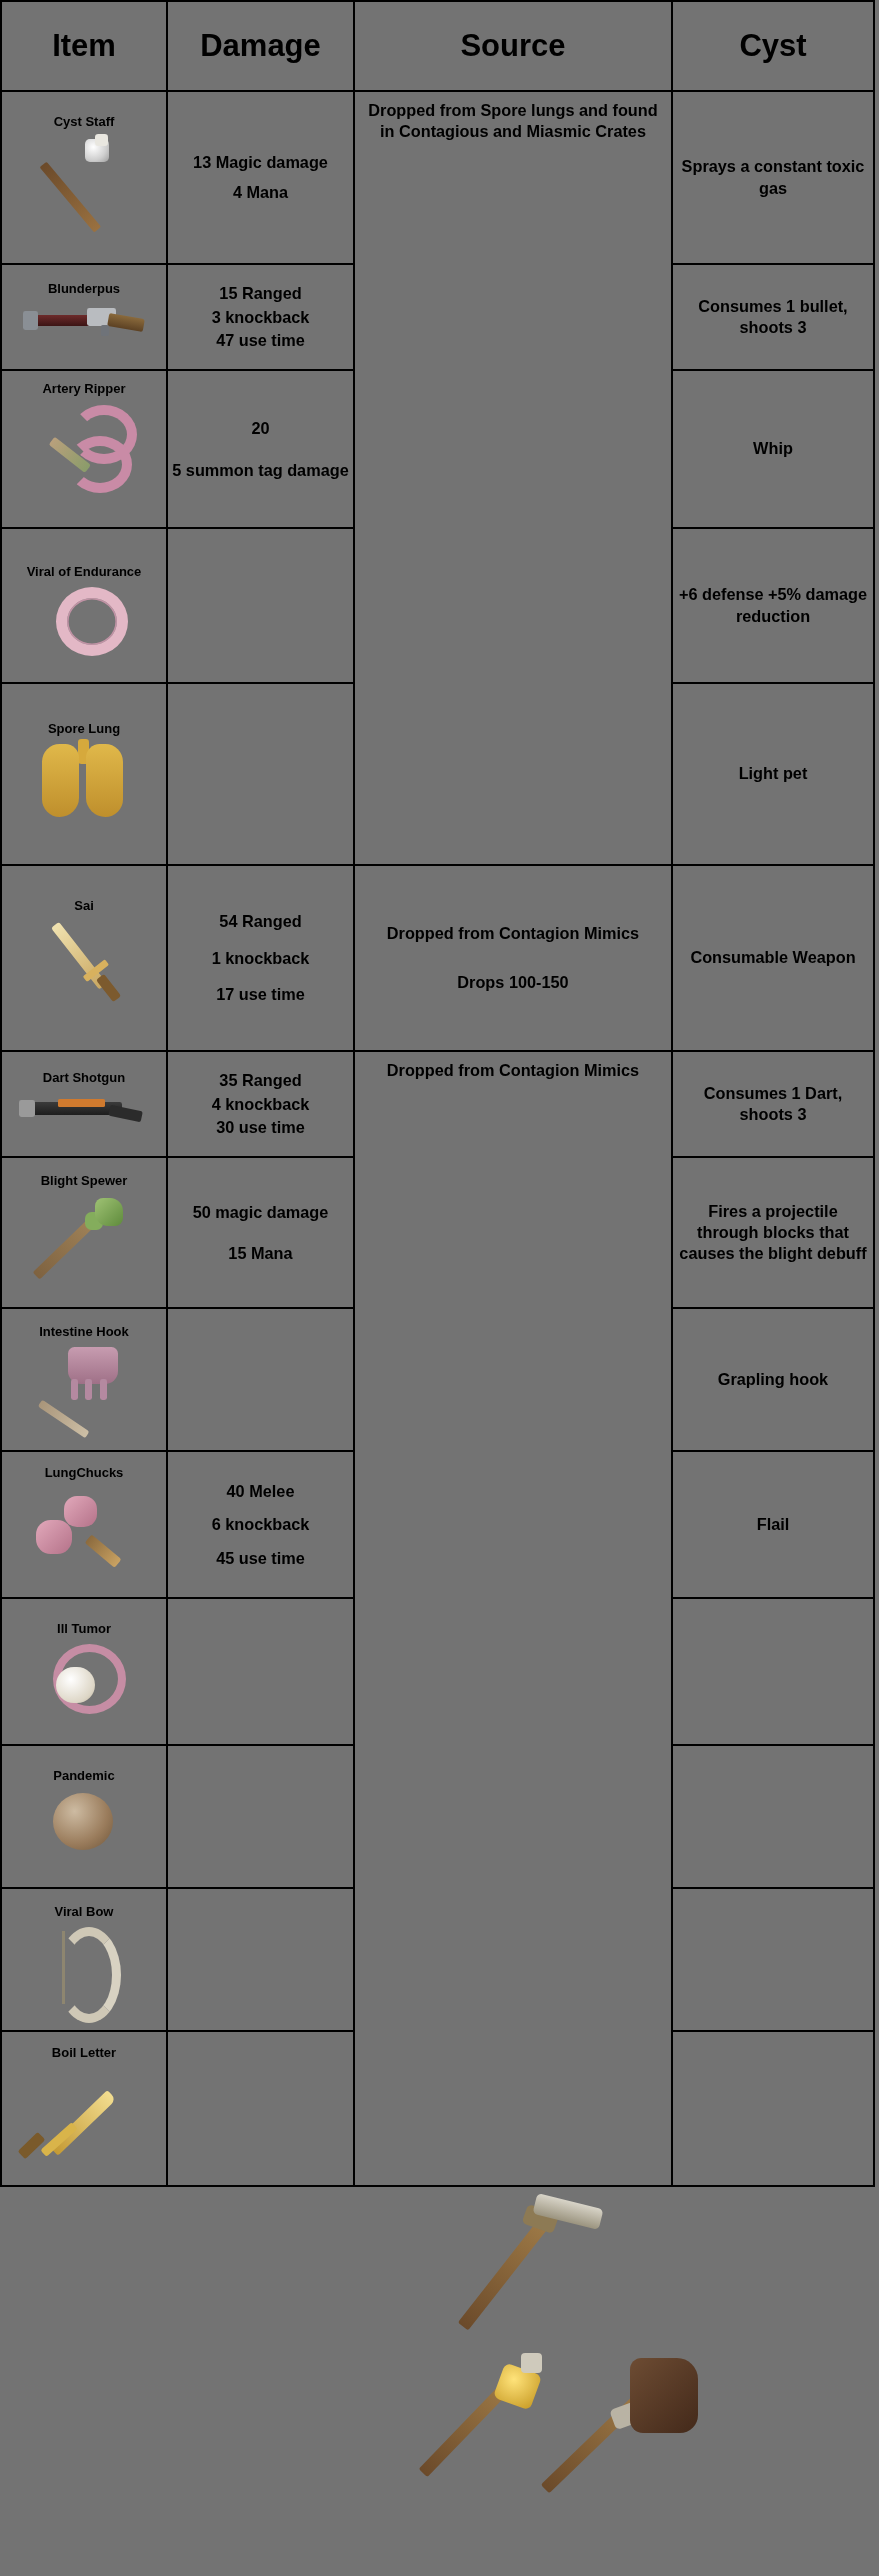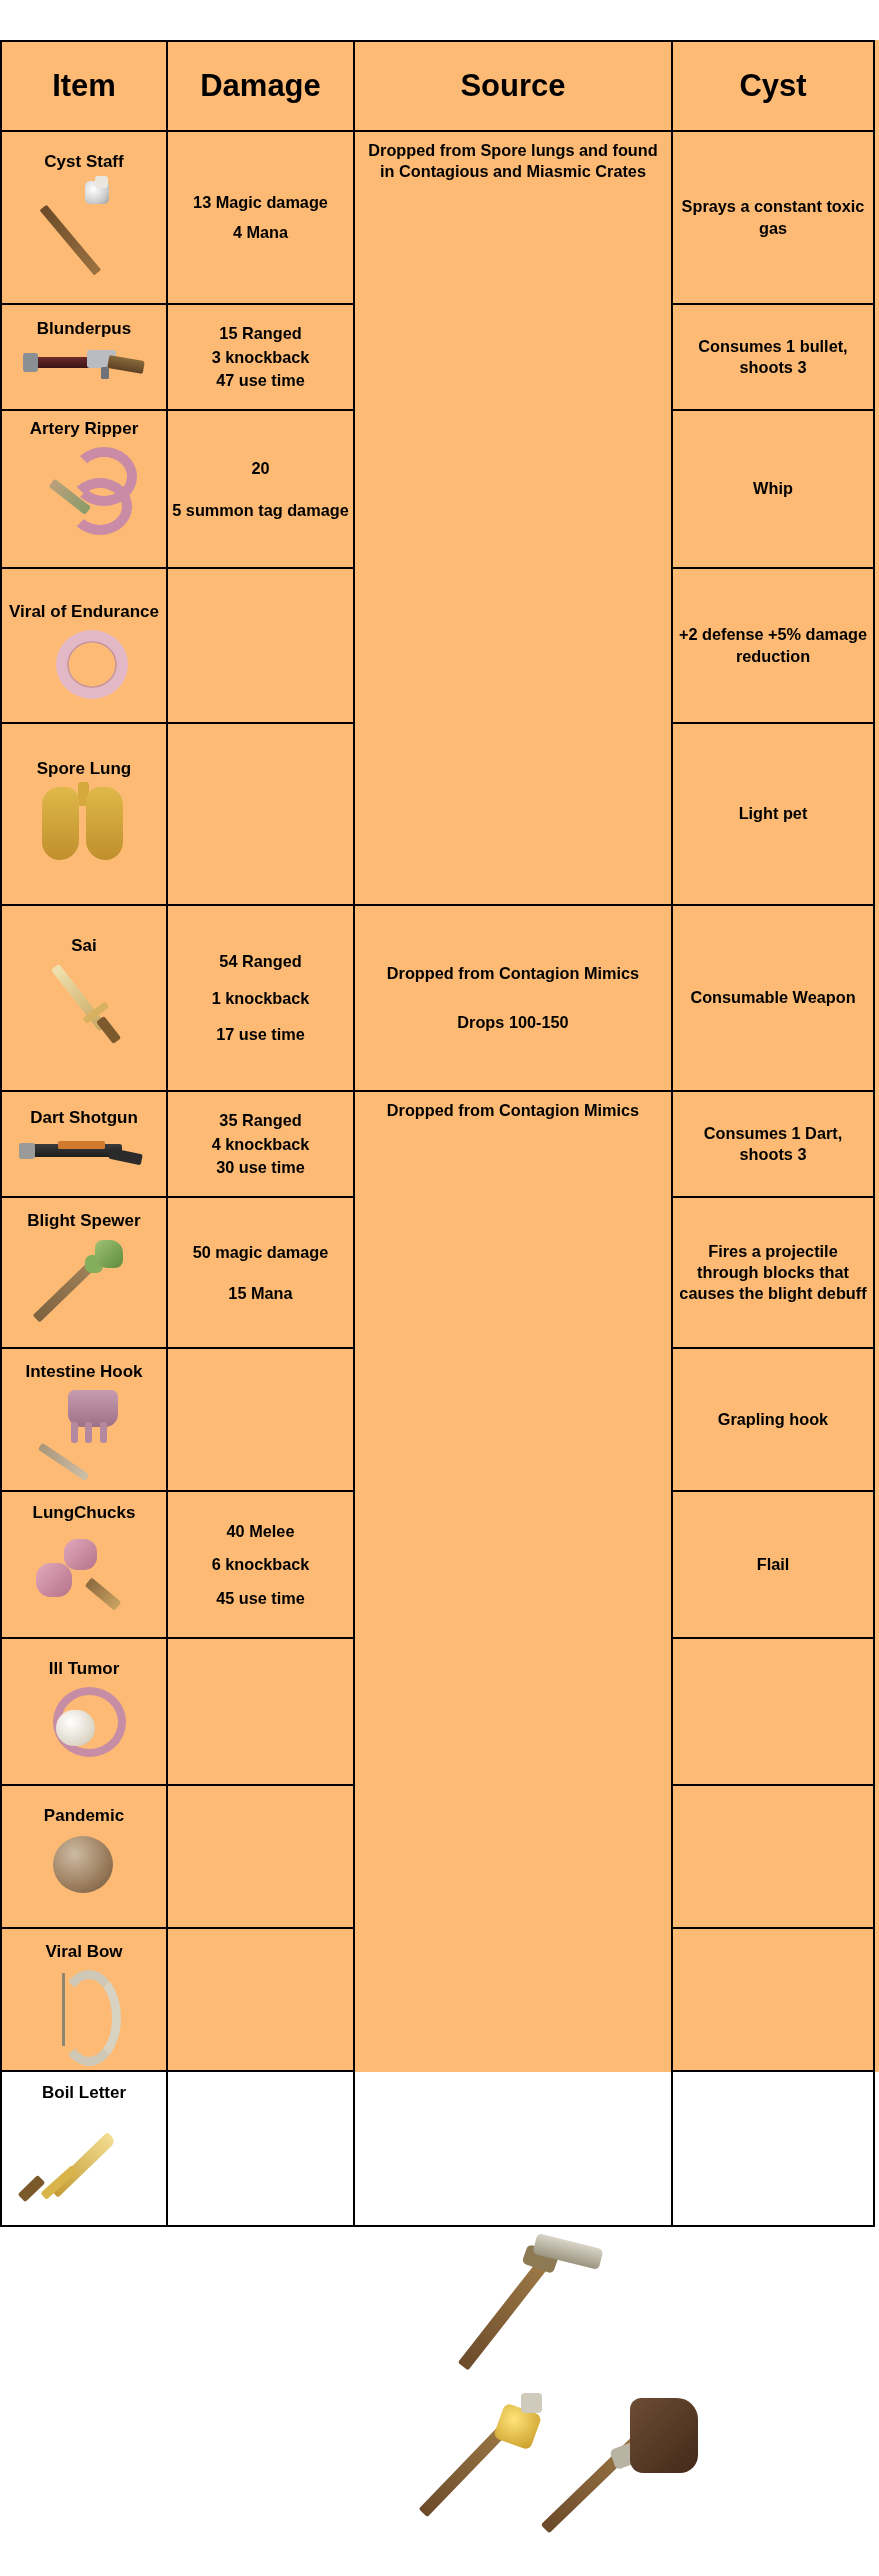--- a/index.html
+++ b/index.html
@@ -10,24 +10,23 @@
   body {
     width: 879px;
     height: 2576px;
     font-family: "Liberation Sans", sans-serif;
     color: #000000;
     overflow: hidden;
     position: relative;
   }
   .sheet {
     width: 879px;
-    height: 2032px;
+    height: 2576px;
     position: relative;
-    background: #fdba74;
-    margin-top: 40px;
+    background: #737373;
   }
   table.item-table {
     width: 873px;
     margin: 0;
     border-collapse: collapse;
     table-layout: fixed;
   }
   table.item-table col.c-item   { width: 166px; }
   table.item-table col.c-dmg    { width: 187px; }
   table.item-table col.c-src    { width: 318px; }
@@ -49,21 +48,21 @@
     font-size: 16.3px;
     font-weight: bold;
     line-height: 1.25;
   }
 
   .item-cell {
     position: relative;
     height: 100%;
   }
   .item-name {
-    font-size: 17px;
+    font-size: 13px;
     font-weight: bold;
     padding-top: 4.9px;
     line-height: 1.1;
     white-space: nowrap;
   }
   .sprite-wrap {
     display: flex;
     align-items: center;
     justify-content: center;
     padding: 3.3px 0 6.5px 0;
@@ -451,21 +450,21 @@
             <div class="item-name" style="white-space:normal;">Viral of Endurance</div>
             <div class="sprite-wrap">
               <div class="spr spr-ring">
                   <div class="r"></div>
                 </div>
             </div>
           </div>
         </td>
         <td></td>
         <td>
-          <div class="notes-text">+2 defense +5% damage reduction</div>
+          <div class="notes-text">+6 defense +5% damage reduction</div>
         </td>
       </tr>
 
       <tr style="height:182px;">
         <td>
           <div class="item-cell">
             <div class="item-name">Spore Lung</div>
             <div class="sprite-wrap">
               <div class="spr spr-lung">
                   <div class="pipe"></div>

